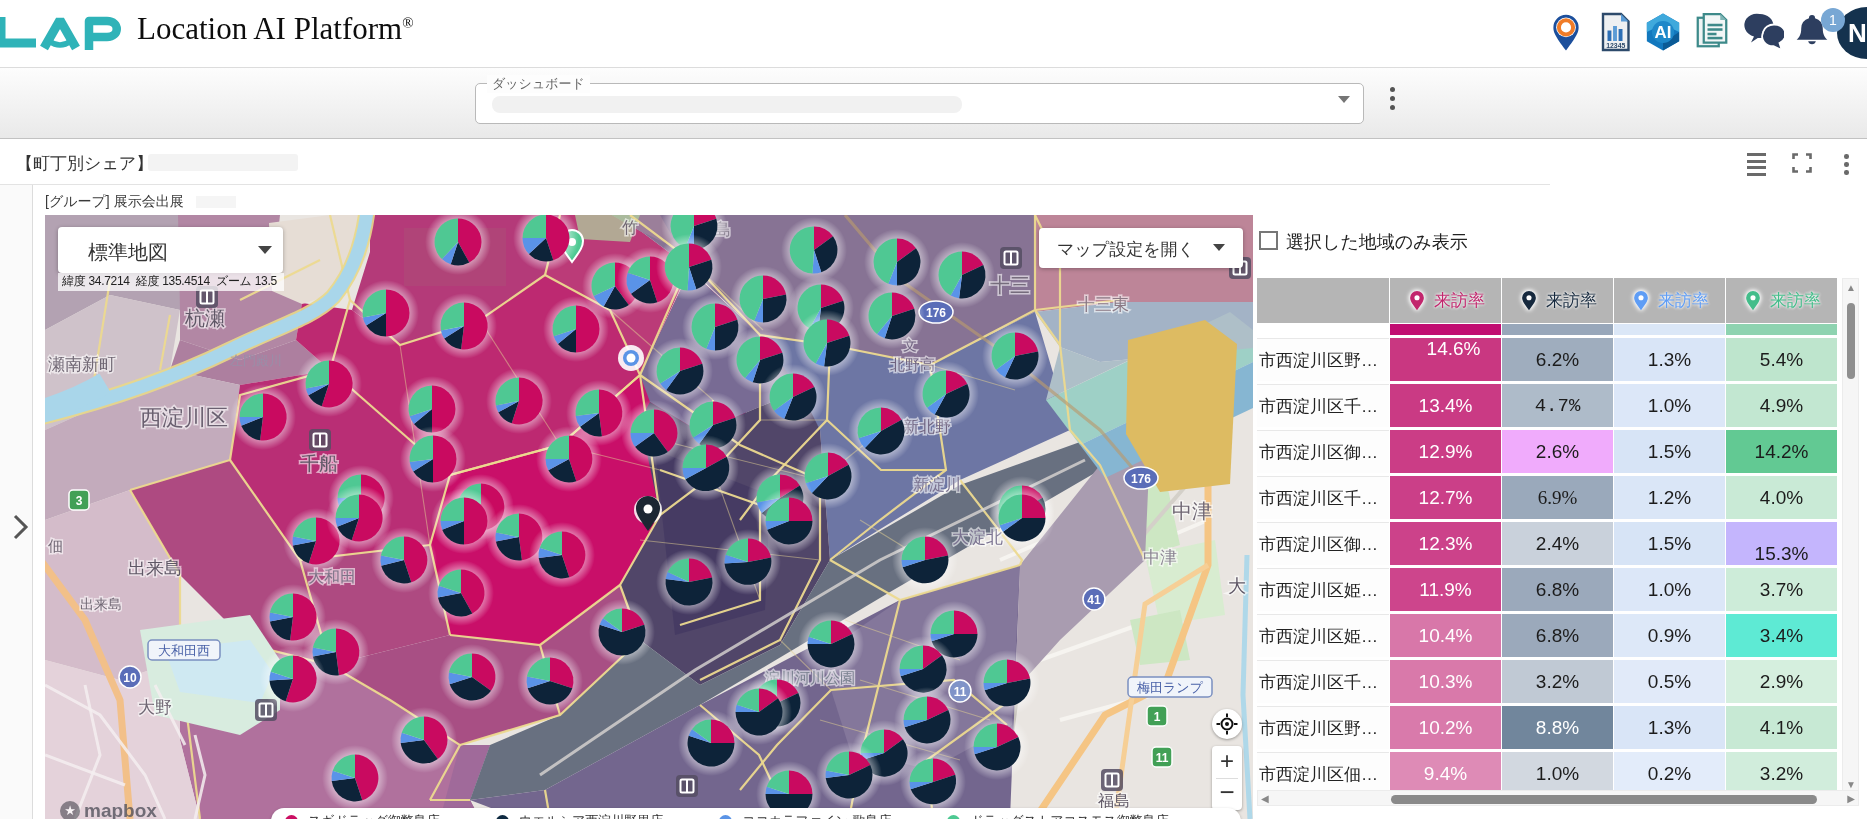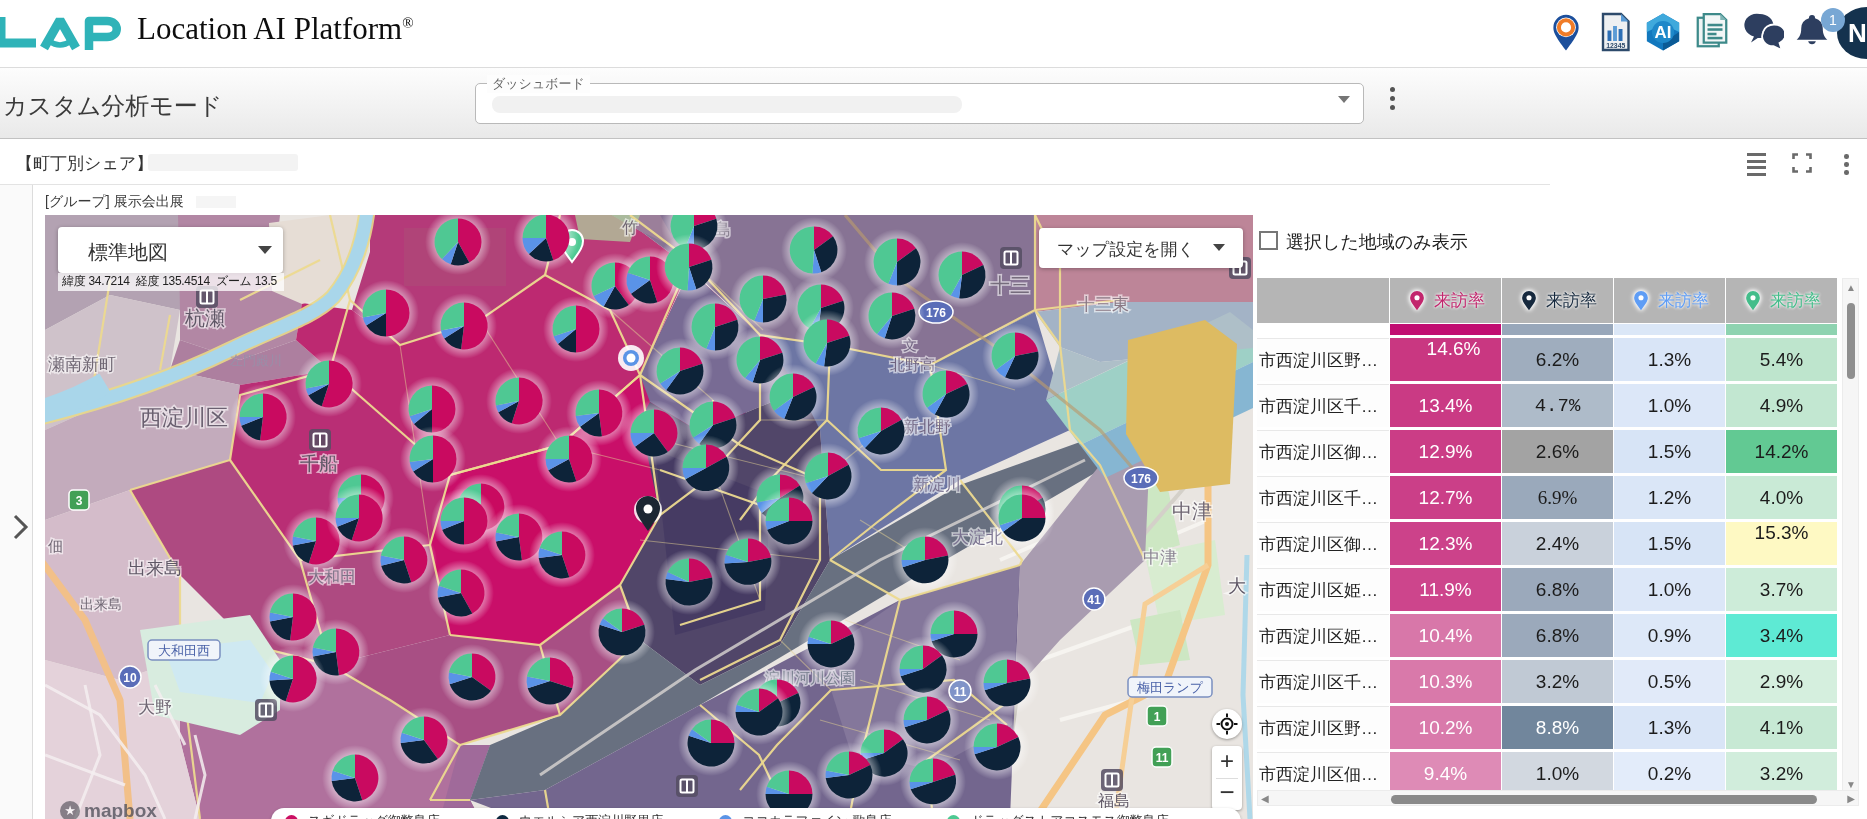--- a/index.html
+++ b/index.html
@@ -47,21 +47,20 @@
       </svg></div>
     <div style="position:absolute;left:1792px;top:12px;"><svg width="40" height="40" viewBox="0 0 26 26">
         <path d="M13 2 a2 2 0 0 1 2 2 a7 7 0 0 1 5 6.5 c0 4.5 1.5 6 3 7.5 L3 18 c1.5 -1.5 3 -3 3 -7.5 A7 7 0 0 1 11 4 a2 2 0 0 1 2 -2 Z" fill="#2d3e5f"></path>
         <path d="M10.5 19 a2.6 2.6 0 0 0 5 0 Z" fill="#2d3e5f"></path>
       </svg></div>
     <div style="position:absolute;left:1837px;top:7px;width:60px;height:52px;background:#14324e;border-radius:50%;"></div>
     <div style="position:absolute;left:1848px;top:18px;color:#fff;font-size:26px;font-weight:700;">N</div>
     <div style="position:absolute;left:1821px;top:8px;width:24px;height:24px;background:#78a7d4;border-radius:50%;color:#fff;font-size:14px;text-align:center;line-height:24px;">1</div>
   </div>
 <div style="position:absolute;left:0;top:67px;width:1867px;height:72px;background:linear-gradient(#fdfdfd,#e9e9e9);border-top:1px solid #dcdcdc;border-bottom:1px solid #c2c2c2;">
-    <div style="position:absolute;left:3px;top:22px;font-size:24px;color:#3a3a3a;">カスタム分析モード</div>
     <div style="position:absolute;left:475px;top:15px;width:889px;height:41px;background:#fff;border:1px solid #b9b9b9;border-radius:5px;"></div>
     <div style="position:absolute;left:487px;top:7px;background:linear-gradient(#fdfdfd,#fdfdfd);padding:0 5px;font-size:13px;color:#666;">ダッシュボード</div>
     <div style="position:absolute;left:492px;top:28px;width:470px;height:17px;background:#f1f1f1;border-radius:8px;"></div>
     <div style="position:absolute;left:1338px;top:28px;width:0;height:0;border-left:6px solid transparent;border-right:6px solid transparent;border-top:7px solid #757575;"></div>
     <div style="position:absolute;left:1390px;top:19px;display:flex;flex-direction:column;gap:4px;">
       <div style="width:5px;height:5px;border-radius:50%;background:#555;"></div>
       <div style="width:5px;height:5px;border-radius:50%;background:#555;"></div>
       <div style="width:5px;height:5px;border-radius:50%;background:#555;"></div>
     </div>
   </div>
@@ -943,21 +942,21 @@
         <span style="font-size:19px;color:#1c1c1c;">4.9%</span>
       </div>
     </div>
     <div style="display:flex;height:43px;margin-top:3px;">
       <div style="width:132px;margin-right:1px;background:#fdfdfd;display:flex;align-items:center;border-top:1px solid #e8e8e8;padding-left:2px;">
         <span style="font-size:17px;color:#222;">市西淀川区御…</span>
       </div>
       <div style="width:111px;margin-right:1px;background:#cb3d86;display:flex;align-items:center;justify-content:center;">
         <span style="font-size:19px;color:#fff;">12.9%</span>
       </div>
-      <div style="width:111px;margin-right:1px;background:#a3a3a3;display:flex;align-items:center;justify-content:center;">
+      <div style="width:111px;margin-right:1px;background:#f0abfc;display:flex;align-items:center;justify-content:center;">
         <span style="font-size:19px;color:#1c1c1c;">2.6%</span>
       </div>
       <div style="width:111px;margin-right:1px;background:#d7e4f6;display:flex;align-items:center;justify-content:center;">
         <span style="font-size:19px;color:#1c1c1c;">1.5%</span>
       </div>
       <div style="width:111px;margin-right:1px;background:#62c993;display:flex;align-items:center;justify-content:center;">
         <span style="font-size:19px;color:#1c1c1c;">14.2%</span>
       </div>
     </div>
     <div style="display:flex;height:43px;margin-top:3px;">
@@ -983,21 +982,21 @@
       </div>
       <div style="width:111px;margin-right:1px;background:#cc428a;display:flex;align-items:center;justify-content:center;">
         <span style="font-size:19px;color:#fff;">12.3%</span>
       </div>
       <div style="width:111px;margin-right:1px;background:#c9d1db;display:flex;align-items:center;justify-content:center;">
         <span style="font-size:19px;color:#1c1c1c;">2.4%</span>
       </div>
       <div style="width:111px;margin-right:1px;background:#d7e4f6;display:flex;align-items:center;justify-content:center;">
         <span style="font-size:19px;color:#1c1c1c;">1.5%</span>
       </div>
-      <div style="width:111px;margin-right:1px;background:#fef9c3;display:flex;align-items:flex-start;justify-content:center;">
+      <div style="width:111px;margin-right:1px;background:#c4b5fd;display:flex;align-items:flex-end;justify-content:center;">
         <span style="font-size:19px;color:#1c1c1c;">15.3%</span>
       </div>
     </div>
     <div style="display:flex;height:43px;margin-top:3px;">
       <div style="width:132px;margin-right:1px;background:#fdfdfd;display:flex;align-items:center;border-top:1px solid #e8e8e8;padding-left:2px;">
         <span style="font-size:17px;color:#222;">市西淀川区姫…</span>
       </div>
       <div style="width:111px;margin-right:1px;background:#cd458c;display:flex;align-items:center;justify-content:center;">
         <span style="font-size:19px;color:#fff;">11.9%</span>
       </div>

